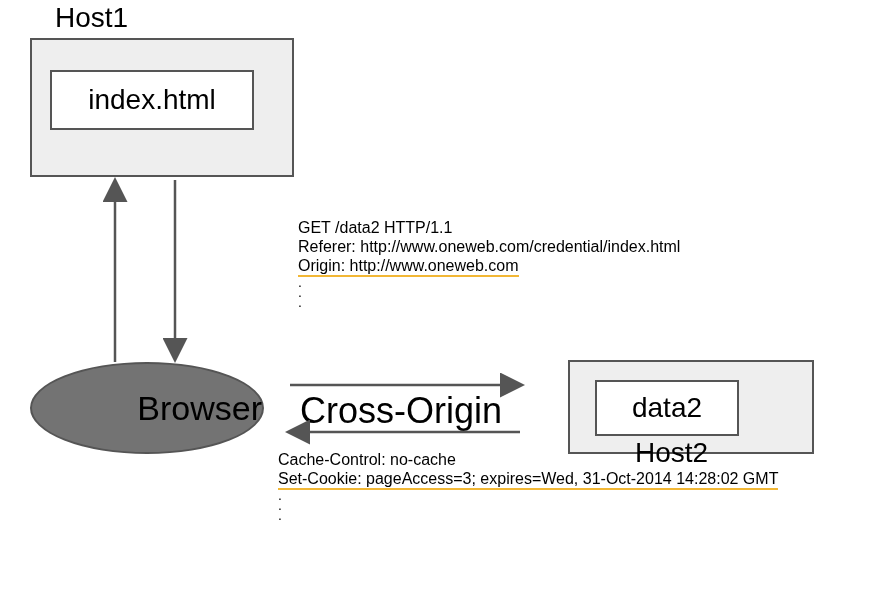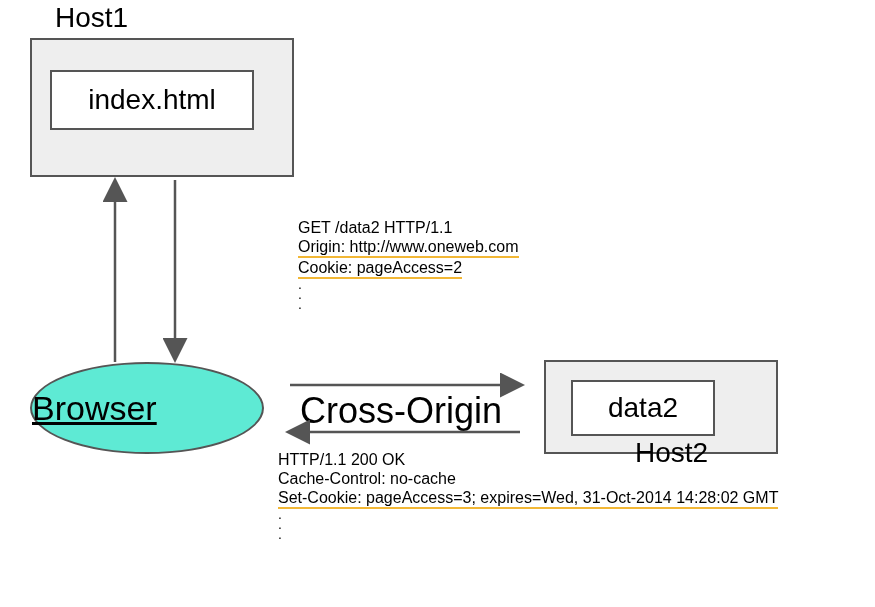--- a/index.html
+++ b/index.html
@@ -27,27 +27,26 @@
   }
   .label {
     position: absolute;
     font-size: 28px;
   }
   .big-label {
     font-size: 34px;
   }
   .ellipse {
     position: absolute;
-    background: #5eead4;
+    background: #737373;
     border: 2px solid #555;
     border-radius: 50%;
     display: flex;
     align-items: center;
-    justify-content: flex-start;
-    text-decoration: underline;
+    justify-content: flex-end;
   }
   svg.arrows {
     position: absolute;
     left: 0;
     top: 0;
     pointer-events: none;
   }
   .http-block {
     position: absolute;
     font-size: 16px;
@@ -71,21 +70,21 @@
 <div class="box" style="left:30px; top:38px; width:260px; height:135px;">
   <div class="inner-box" style="left:18px; top:30px; width:200px; height:56px; font-size:28px;">
     <span>index.html</span>
   </div>
 </div>
 
 <div class="ellipse" style="left:30px; top:362px; width:230px; height:88px;">
   <span class="big-label">Browser</span>
 </div>
 
-<div class="box" style="left:544px; top:360px; width:230px; height:90px;">
+<div class="box" style="left:568px; top:360px; width:230px; height:90px;padding-left:12px;">
   <div class="inner-box" style="left:25px; top:18px; width:140px; height:52px; font-size:28px;">
     <span>data2</span>
   </div>
 </div>
 <div class="label" style="left:635px; top:437px;">Host2</div>
 
 <div class="label" style="left:300px; top:390px; font-size:36px;">Cross-Origin</div>
 
 <svg class="arrows" width="875" height="607">
   <defs>
@@ -98,23 +97,22 @@
 
   <line x1="175" y1="180" x2="175" y2="358" stroke="#555" stroke-width="2.5" marker-end="url(#ah)"></line>
 
   <line x1="290" y1="385" x2="520" y2="385" stroke="#555" stroke-width="2.5" marker-end="url(#ah)"></line>
 
   <line x1="520" y1="432" x2="290" y2="432" stroke="#555" stroke-width="2.5" marker-end="url(#ah)"></line>
 </svg>
 
 <div class="http-block" style="left:278px; top:218px;margin-left:20px;">
   <div>GET /data2 HTTP/1.1</div>
+  <div>Referer: http://www.oneweb.com/credential/index.html</div>
   <div><span class="hl">Origin: http://www.oneweb.com</span></div>
-  <div><span class="hl">Cookie: pageAccess=2</span></div>
   <div class="ellipsis">.<br>.<br>.</div>
 </div>
 
 <div class="http-block" style="left:278px; top:450px;">
-  <div>HTTP/1.1 200 OK</div>
   <div>Cache-Control: no-cache</div>
   <div><span class="hl">Set-Cookie: pageAccess=3; expires=Wed, 31-Oct-2014 14:28:02 GMT</span></div>
   <div class="ellipsis">.<br>.<br>.</div>
 </div>
 
 </body></html>

